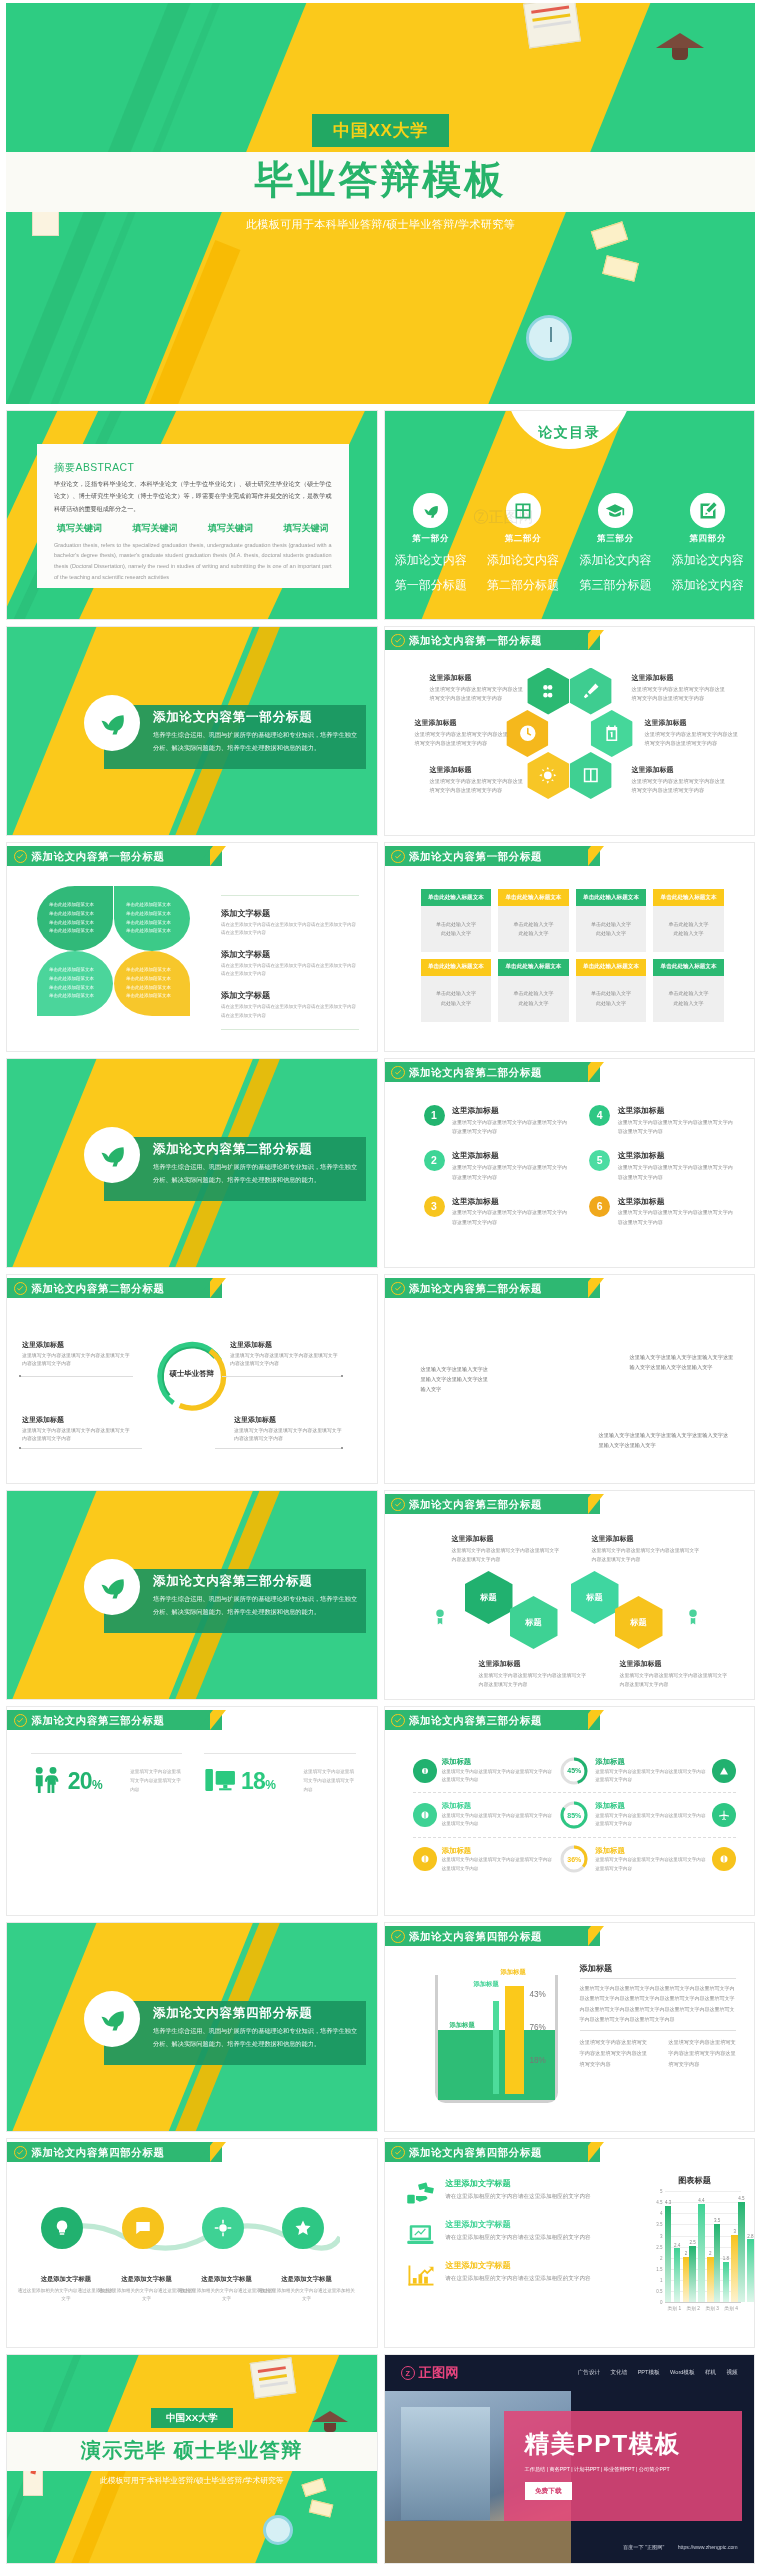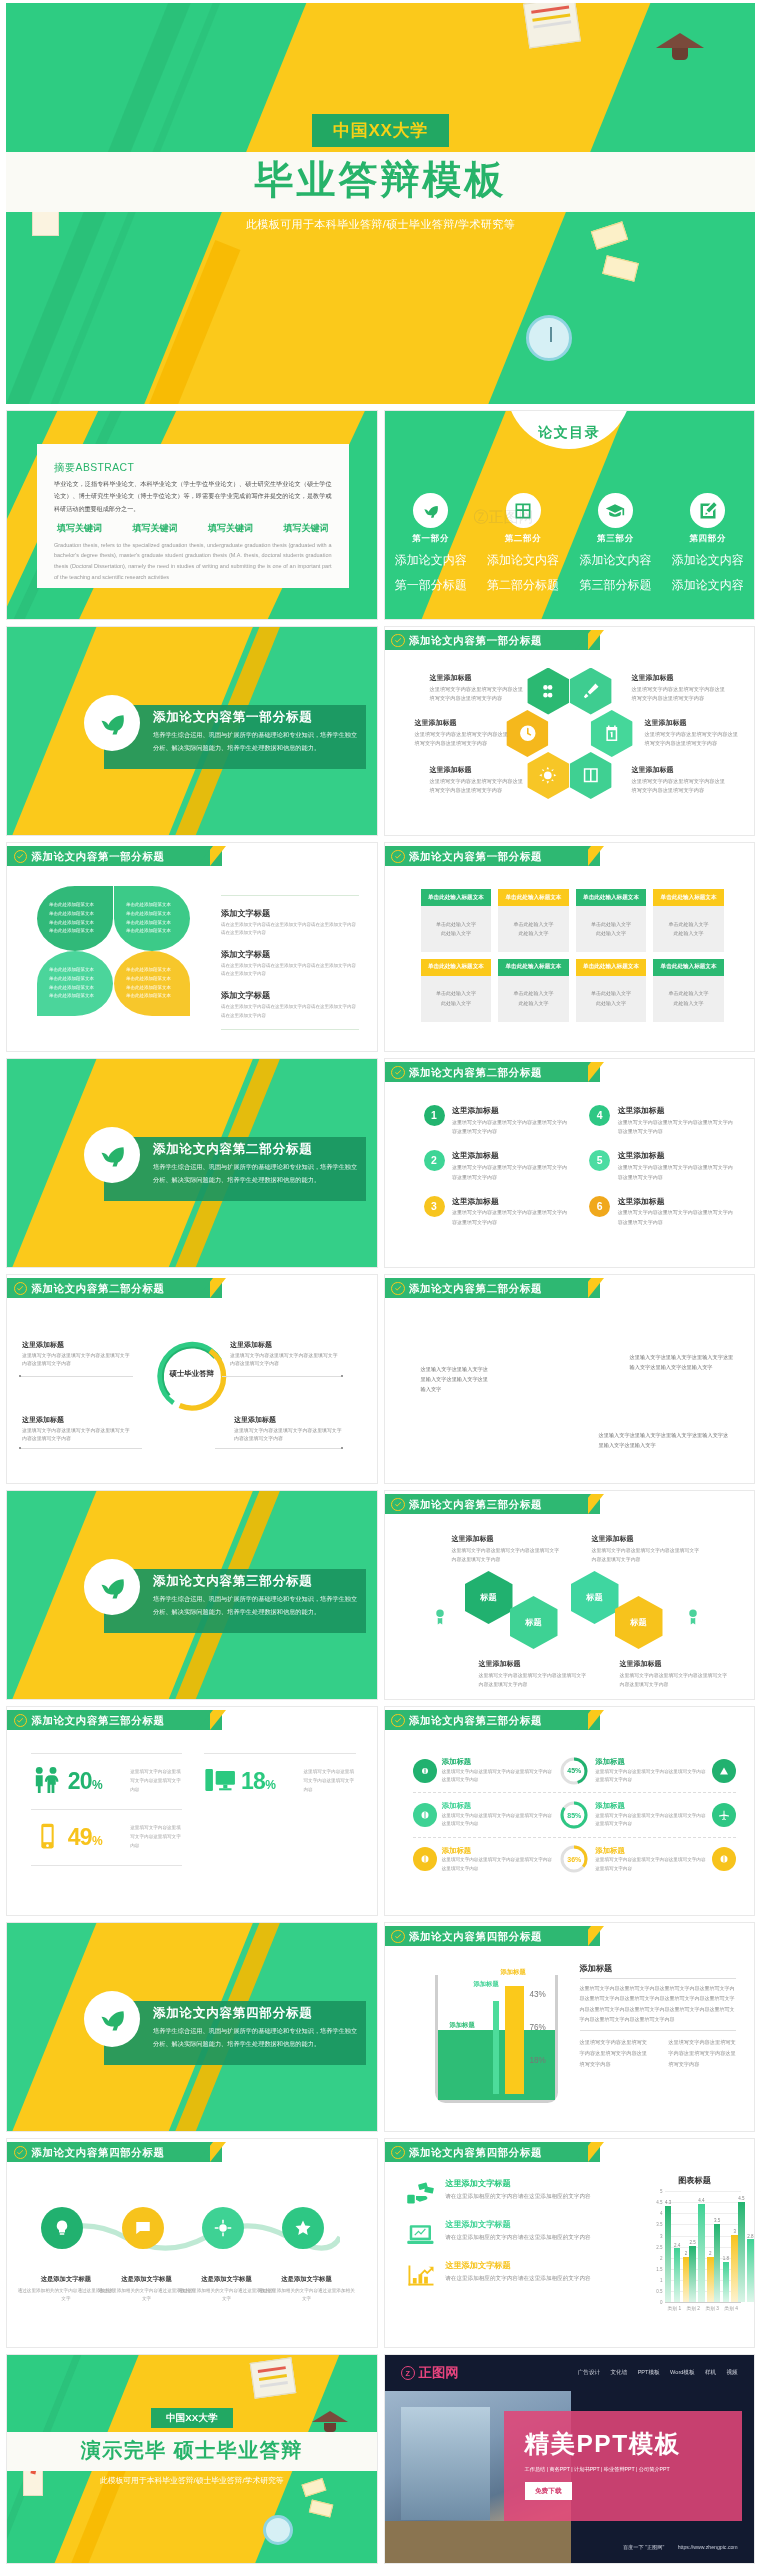--- a/index.html
+++ b/index.html
@@ -852,31 +852,20 @@
         <div class="pst">
           <div class="pst-ic">
             <svg viewBox="0 0 48 40" fill="#2bc97f">
                 <rect x="2" y="4" width="11" height="32" rx="2"></rect>
                 <rect x="17" y="7" width="28" height="20" rx="2"></rect>
                 <rect x="28" y="27" width="6" height="5"></rect>
                 <rect x="22" y="32" width="18" height="3"></rect>
               </svg>
           </div>
           <div class="pst-n" style="color:#2bc97f"><span>18</span><small>%</small></div>
-          <div class="pst-p">这里填写文字内容这里填写文字内容这里填写文字内容</div>
-        </div>
-        <div class="pst">
-          <div class="pst-ic">
-            <svg viewBox="0 0 48 40" fill="#f7c31c">
-                <rect x="15" y="2" width="18" height="36" rx="3"></rect>
-                <rect x="18" y="7" width="12" height="22" fill="#fff"></rect>
-                <circle cx="24" cy="34" r="2" fill="#fff"></circle>
-              </svg>
-          </div>
-          <div class="pst-n" style="color:#f7c31c"><span>49</span><small>%</small></div>
           <div class="pst-p">这里填写文字内容这里填写文字内容这里填写文字内容</div>
         </div>
       </div>
     </div>
 
     <div class="slide">
       <div class="ch">
         <div class="ch-bar"></div>
         <div class="ch-sl"></div>
         <div class="ch-sl2"></div>

